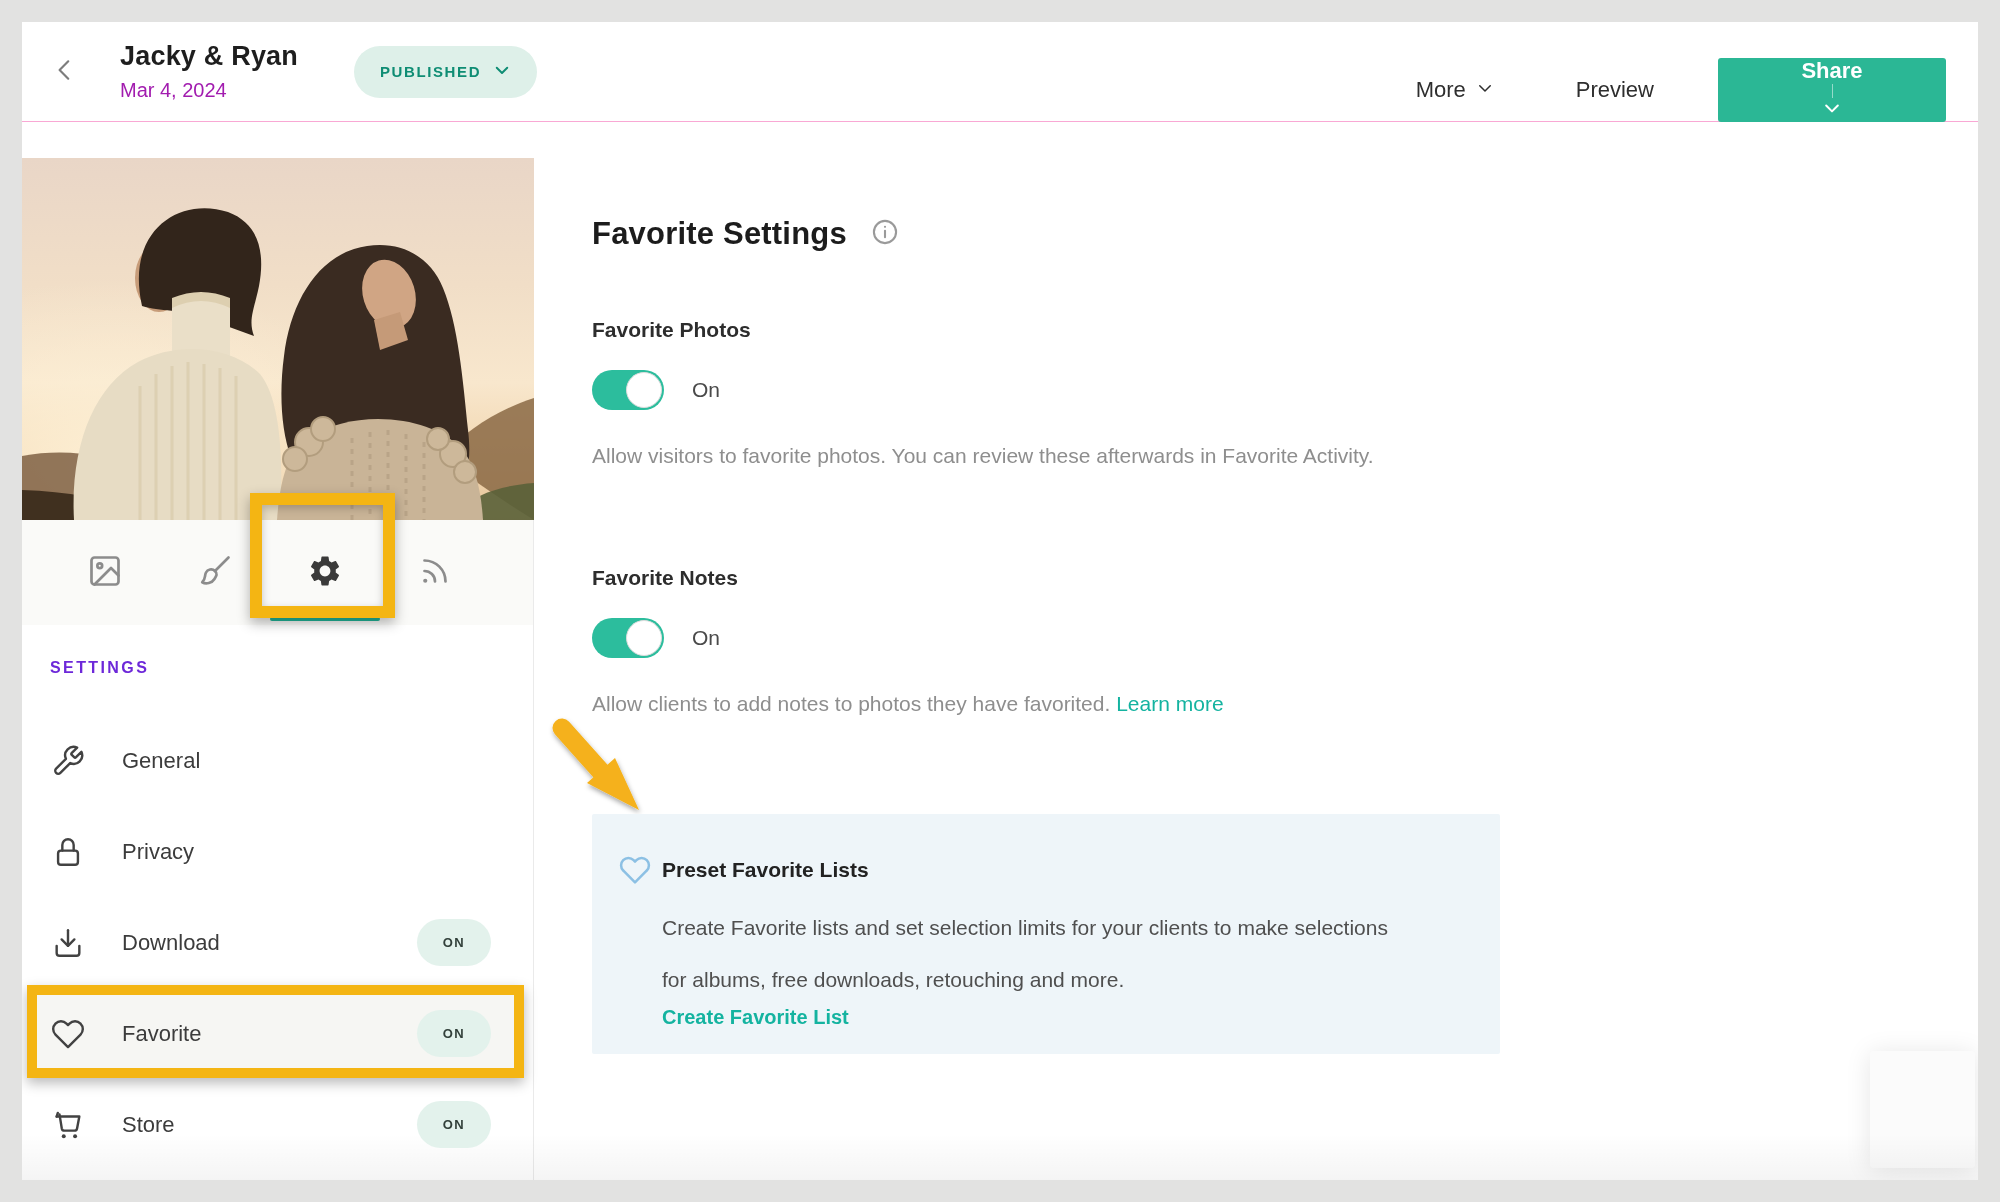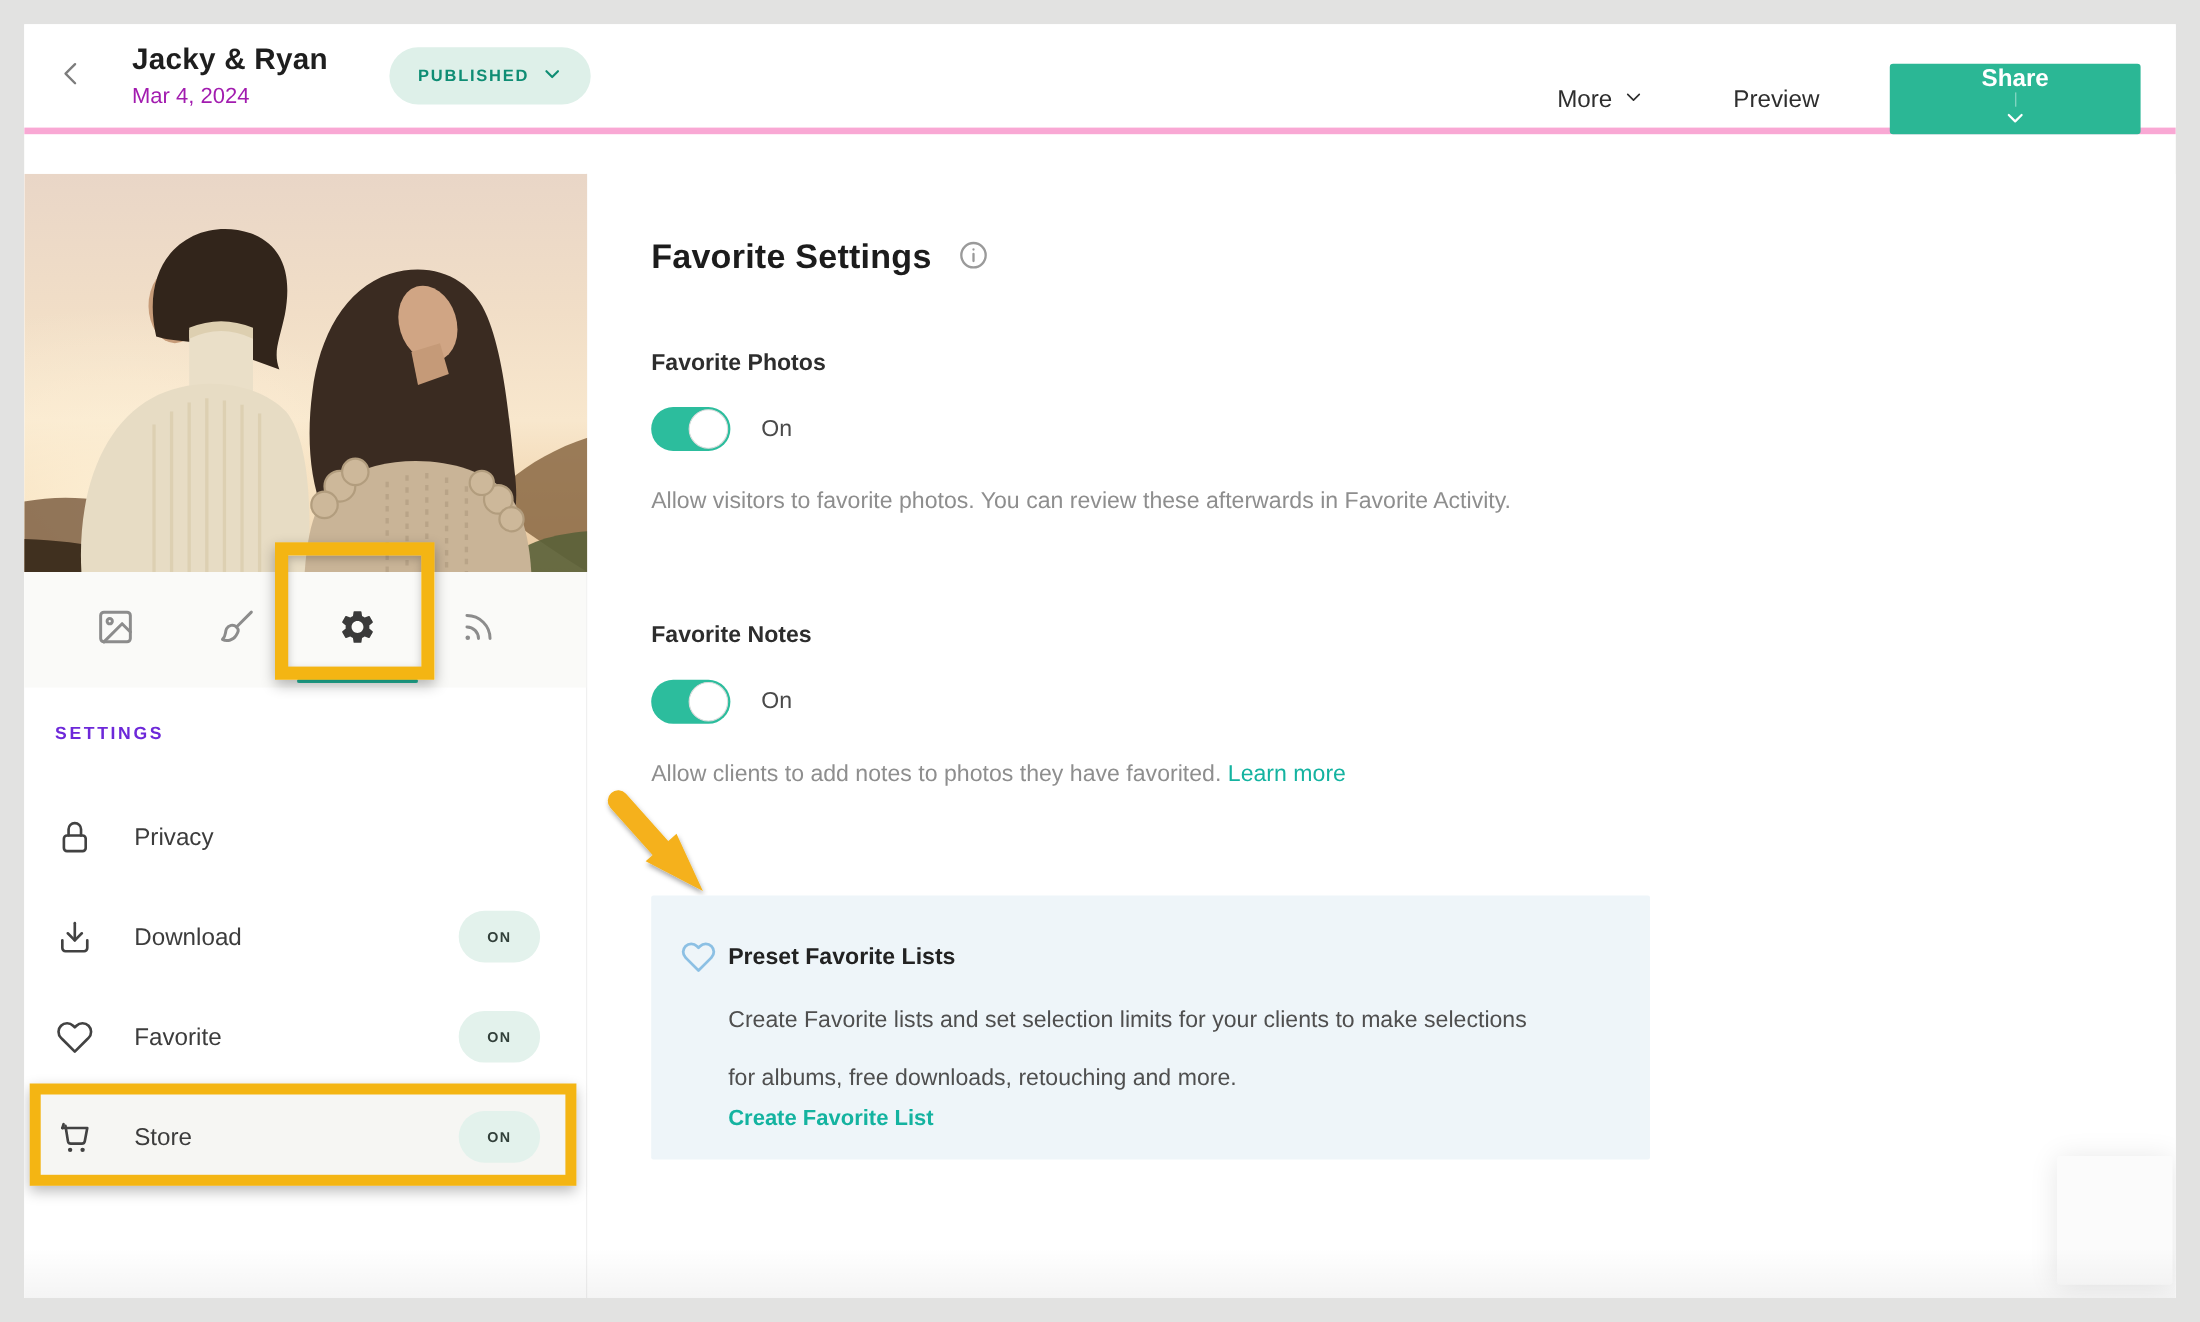--- a/index.html
+++ b/index.html
@@ -6,21 +6,21 @@
   html,body { width:2000px; height:1202px; }
   body { font-family:"Liberation Sans","DejaVu Sans",sans-serif; background:#e2e2e1; }
 
   .frame { position:relative; width:2000px; height:1202px; padding:22px; }
   .window { position:relative; width:1956px; height:1158px; background:#ffffff; overflow:hidden; }
   .window::after { content:''; position:absolute; left:0; right:0; bottom:0; height:46px;
                    background:linear-gradient(rgba(0,0,0,0), rgba(0,0,0,0.045)); pointer-events:none; }
 
   
   .topbar { position:absolute; left:0; top:0; right:0; height:100px; background:#fff;
-            border-bottom:6px solid #f9a8d4; display:flex; align-items:center; }
+            border-bottom:1px solid #f9a8d4; display:flex; align-items:center; }
   .back-btn { margin-left:26px; width:34px; height:34px; display:flex; align-items:center; justify-content:center; cursor:pointer; }
   .title-block { margin-left:38px; }
   .gallery-title { font-size:27px; font-weight:700; color:#1e1e1e; letter-spacing:.2px; }
   .gallery-date { margin-top:7px; font-size:20px; color:#a21caf; }
   .status-pill { margin-left:56px; height:52px; padding:0 26px; border-radius:27px; background:#def0e9;
                  display:flex; align-items:center; gap:12px; cursor:pointer; }
   .status-pill span { font-size:15px; font-weight:700; letter-spacing:1.6px; color:#0f8d74; }
   .topbar-right { position:absolute; right:32px; top:0; height:136px; display:flex; align-items:center; }
   .more-btn, .preview-btn { font-size:22px; color:#2e2e2e; display:flex; align-items:center; gap:10px; cursor:pointer; }
   .preview-btn { margin-left:82px; }
@@ -221,20 +221,28 @@
         </div>
       </div>
 
       <div class="tab-highlight"></div>
 
       <div class="settings-label">SETTINGS</div>
 
       <div class="menu">
         <div class="favorite-highlight"></div>
 
+        <div class="menu-item">
+          <span class="mi-icon">
+            <svg width="34" height="34" viewBox="0 0 24 24" fill="none" stroke="#424242" stroke-width="1.7" stroke-linecap="round" stroke-linejoin="round">
+                <path d="M14.7 6.3a1 1 0 0 0 0 1.4l1.6 1.6a1 1 0 0 0 1.4 0l3.77-3.77a6 6 0 0 1-7.94 7.94l-6.91 6.91a2.12 2.12 0 0 1-3-3l6.91-6.91a6 6 0 0 1 7.94-7.94l-3.76 3.76z"></path>
+              </svg>
+          </span>
+          <span class="mi-label">General</span>
+        </div>
 
         <div class="menu-item">
           <span class="mi-icon">
             <svg width="34" height="34" viewBox="0 0 24 24" fill="none" stroke="#424242" stroke-width="1.7" stroke-linecap="round" stroke-linejoin="round">
                 <rect x="5" y="11" width="14" height="10" rx="2"></rect>
                 <path d="M8 11V7a4 4 0 0 1 8 0v4"></path>
               </svg>
           </span>
           <span class="mi-label">Privacy</span>
         </div>

